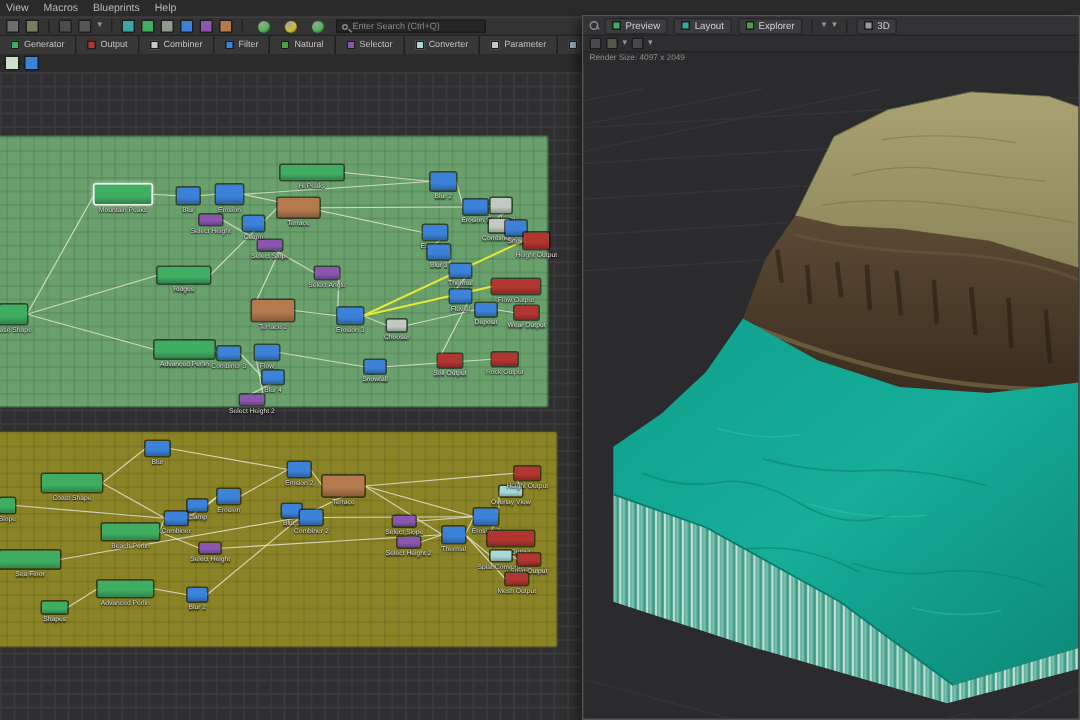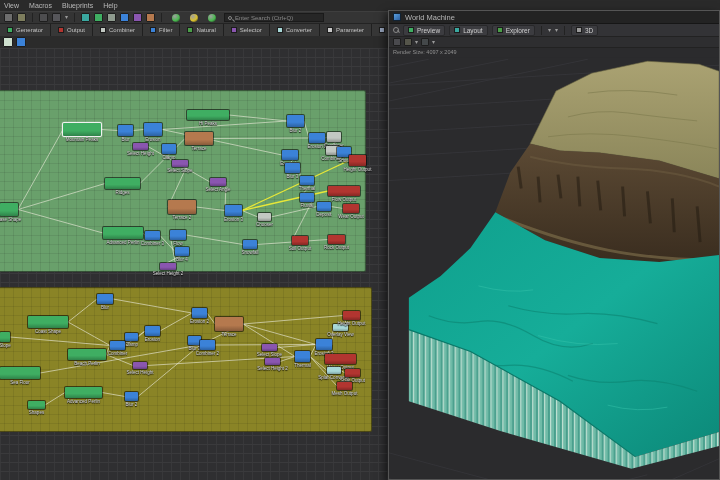--- a/index.html
+++ b/index.html
@@ -412,24 +412,20 @@
       </div>
       <div class="node" style="left: 345px; top: 321px; width: 15px; height: 8px; background: linear-gradient(rgb(178, 53, 48), rgb(178, 53, 48) 60%, rgba(0, 0, 0, 0.25)), rgb(178, 53, 48);">
         <span class="node-label">Splat Output</span>
       </div>
       <div class="node" style="left: 337px; top: 334px; width: 15px; height: 8px; background: linear-gradient(rgb(178, 53, 48), rgb(178, 53, 48) 60%, rgba(0, 0, 0, 0.25)), rgb(178, 53, 48);">
         <span class="node-label">Mesh Output</span>
       </div>
     </div>
 
   <div id="viewer">
-    <div id="viewer-title">
-      <span id="viewer-logo"></span>
-      <span>World Machine</span>
-    </div>
     <div id="viewer-toolbar">
       <span class="mag" style="width:6px;height:6px"></span>
       <span id="viewer-tabs" style="display:flex;gap:4px">
           <span class="vtab">
             <span class="ti" style="background: rgb(63, 174, 98);"></span>
             <span>Preview</span>
           </span>
           <span class="vtab">
             <span class="ti" style="background: rgb(58, 168, 160);"></span>
             <span>Layout</span>

